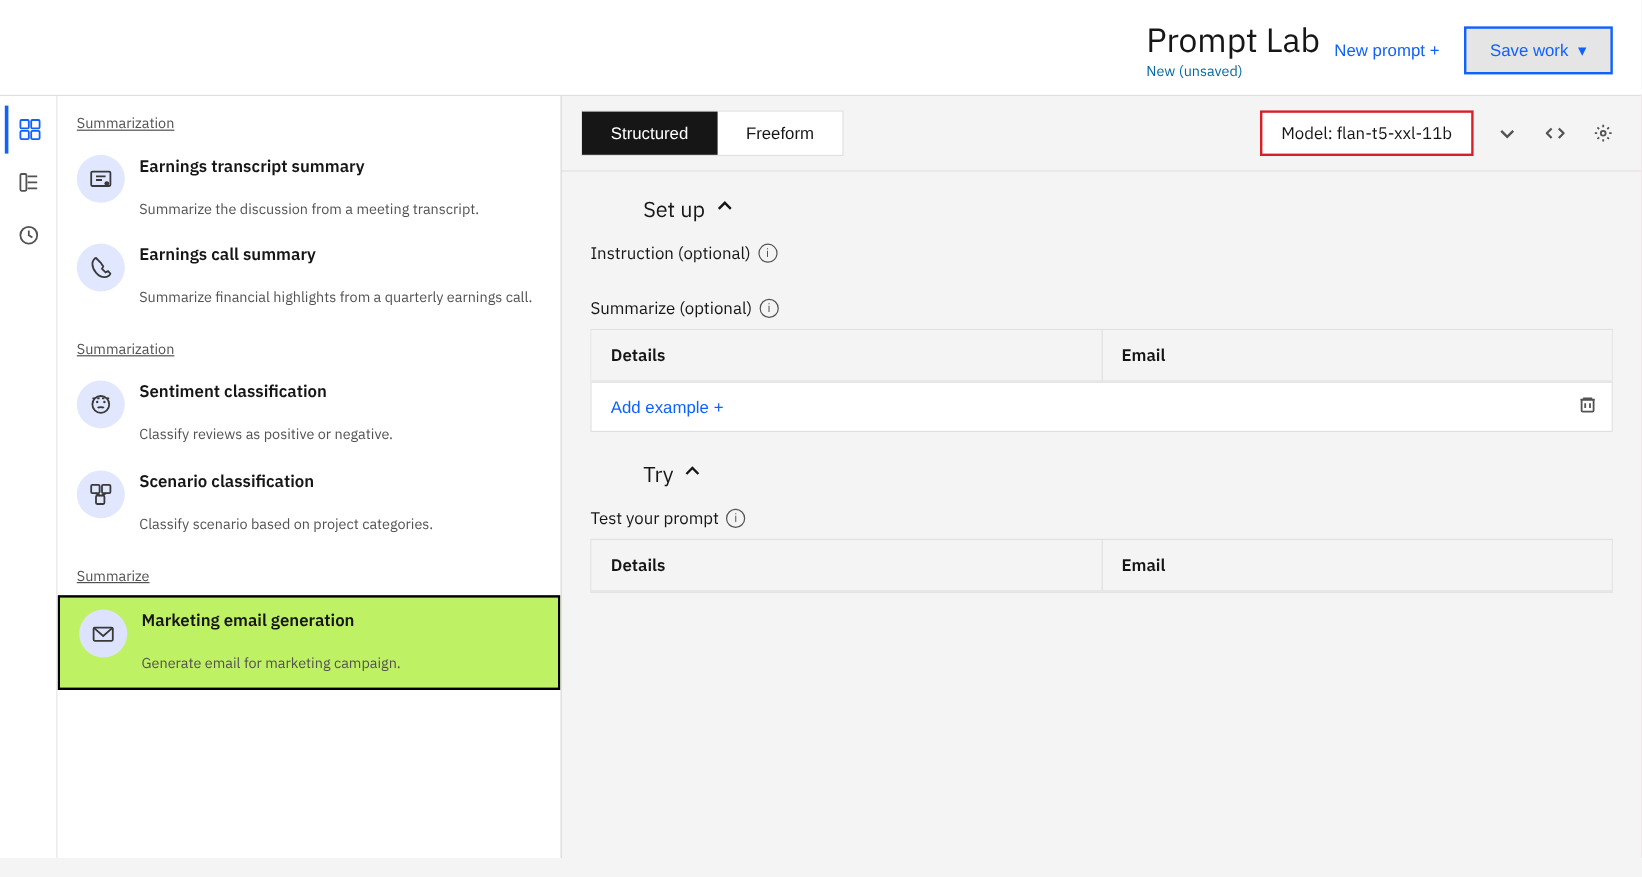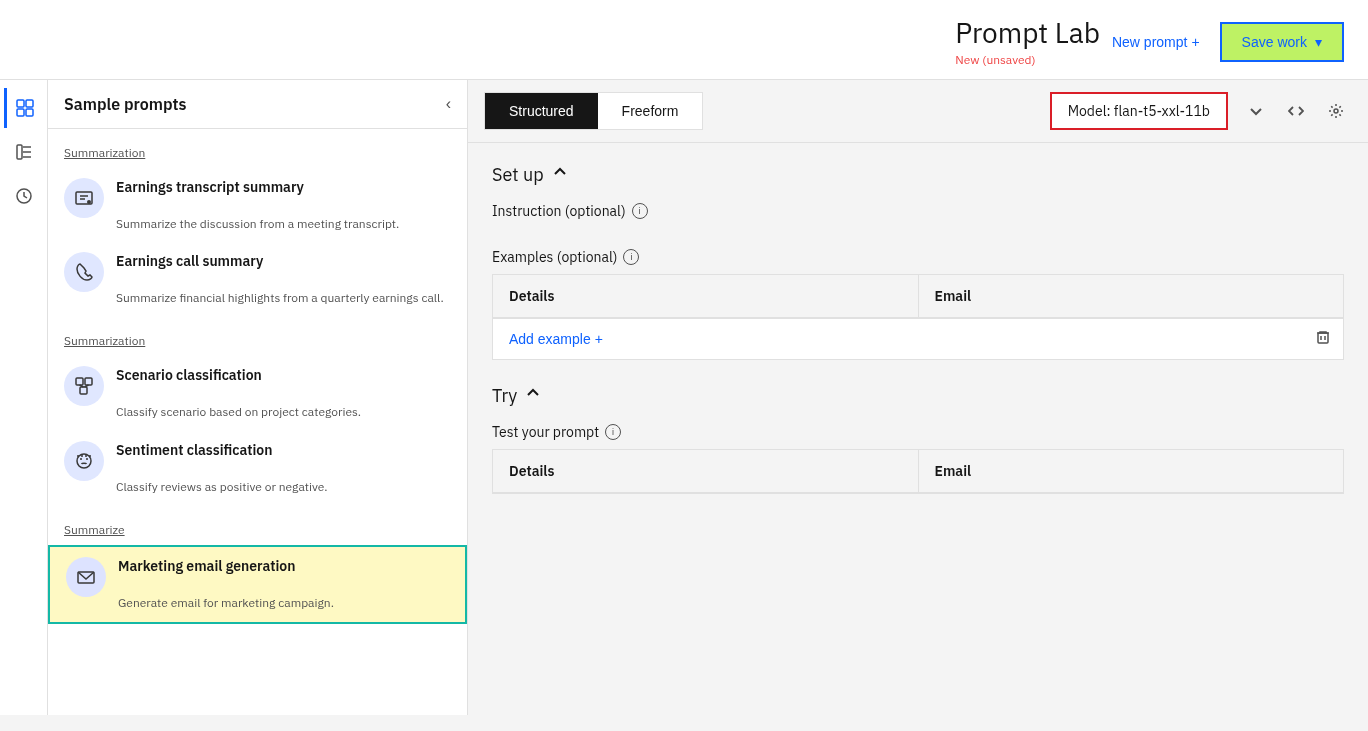--- a/index.html
+++ b/index.html
@@ -16,42 +16,42 @@
     }
     .header-left {}
     .header-title {
       font-size: 28px;
       font-weight: 400;
       color: #161616;
       line-height: 1.2;
     }
     .header-subtitle {
       font-size: 12px;
-      color: #ef4444;
+      color: #0369a1;
       margin-top: 2px;
     }
     .header-actions {
       display: flex;
       align-items: center;
       gap: 8px;
       padding-top: 6px;
     }
     .btn-new-prompt {
       background: none;
       border: none;
       color: #0f62fe;
       font-size: 14px;
       cursor: pointer;
       display: flex;
       align-items: center;
       gap: 4px;
       padding: 8px 12px;
     }
     .btn-save-work {
-      background: #bef264;
+      background: #e5e5e5;
       border: 2px solid #0f62fe;
       color: #0f62fe;
       font-size: 14px;
       cursor: pointer;
       display: flex;
       align-items: center;
       gap: 8px;
       padding: 10px 20px;
       font-weight: 400;
     }
@@ -133,22 +133,22 @@
       text-decoration: underline;
     }
     .prompt-item {
       display: flex;
       align-items: flex-start;
       gap: 12px;
       padding: 10px 16px;
       cursor: pointer;
     }
     .prompt-item.selected {
-      background: #fef9c3;
-      border: 2px solid #14b8a6;
+      background: #bef264;
+      border: 2px solid #000000;
     }
     .prompt-icon {
       width: 40px;
       height: 40px;
       border-radius: 50%;
       background: #e0e7ff;
       display: flex;
       align-items: center;
       justify-content: center;
       flex-shrink: 0;
@@ -254,20 +254,21 @@
     .section-header {
       display: flex;
       align-items: center;
       gap: 8px;
       margin-bottom: 16px;
     }
     .section-title {
       font-size: 18px;
       font-weight: 400;
       color: #161616;
+      margin-left: 44px;
     }
     .chevron-icon {
       color: #161616;
       cursor: pointer;
     }
 
     
     .field-label-row {
       display: flex;
       align-items: center;
@@ -408,26 +409,20 @@
     </div>
     <div class="sidebar-icon-item">
       <svg viewBox="0 0 20 20" fill="none" stroke="currentColor" stroke-width="1.5">
         <circle cx="10" cy="10" r="7"></circle>
         <polyline points="10,6 10,10 13,12"></polyline>
       </svg>
     </div>
   </div>
 
   <div class="sample-prompts-panel">
-    <div class="panel-header">
-      <span class="panel-title">Sample prompts</span>
-      <button class="panel-close">
-        <span>‹</span>
-      </button>
-    </div>
     <div class="panel-content">
 
       <div class="category-header">Summarization</div>
 
       <div class="prompt-item">
         <div class="prompt-icon">
           <svg viewBox="0 0 20 20" fill="none" stroke="#393939" stroke-width="1.5">
             <rect x="2" y="4" width="16" height="12" rx="1"></rect>
             <line x1="6" y1="8" x2="14" y2="8"></line>
             <line x1="6" y1="11" x2="11" y2="11"></line>
@@ -446,53 +441,53 @@
             <path d="M6 2C5 2 3 4 3 7c0 5 5 11 10 11 3 0 5-2 5-3l-2-2-2 1-3-3 1-2-2-3z"></path>
           </svg>
         </div>
         <div class="prompt-text">
           <div class="prompt-name">Earnings call summary</div>
           <div class="prompt-desc">Summarize financial highlights from a quarterly earnings call.</div>
         </div>
       </div>
 
       <div class="category-header">Summarization</div>
+
+      <div class="prompt-item">
+        <div class="prompt-icon">
+          <svg viewBox="0 0 20 20" fill="none" stroke="#393939" stroke-width="1.5">
+            <circle cx="10" cy="10" r="7"></circle>
+            <line x1="7" y1="8" x2="7" y2="8" stroke-linecap="round" stroke-width="2"></line>
+            <line x1="13" y1="8" x2="13" y2="8" stroke-linecap="round" stroke-width="2"></line>
+            <path d="M7.5 13c0.5-1 4.5-1 5 0"></path>
+            <line x1="3" y1="5" x2="17" y2="5" stroke-dasharray="2,2"></line>
+          </svg>
+        </div>
+        <div class="prompt-text">
+          <div class="prompt-name">Sentiment classification</div>
+          <div class="prompt-desc">Classify reviews as positive or negative.</div>
+        </div>
+      </div>
 
       <div class="prompt-item">
         <div class="prompt-icon">
           <svg viewBox="0 0 20 20" fill="none" stroke="#393939" stroke-width="1.5">
             <rect x="2" y="2" width="7" height="7" rx="1"></rect>
             <rect x="11" y="2" width="7" height="7" rx="1"></rect>
             <rect x="6" y="11" width="7" height="7" rx="1"></rect>
             <line x1="5.5" y1="9" x2="9.5" y2="11"></line>
             <line x1="14.5" y1="9" x2="10.5" y2="11"></line>
           </svg>
         </div>
         <div class="prompt-text">
           <div class="prompt-name">Scenario classification</div>
           <div class="prompt-desc">Classify scenario based on project categories.</div>
         </div>
       </div>
 
-      <div class="prompt-item">
-        <div class="prompt-icon">
-          <svg viewBox="0 0 20 20" fill="none" stroke="#393939" stroke-width="1.5">
-            <circle cx="10" cy="10" r="7"></circle>
-            <line x1="7" y1="8" x2="7" y2="8" stroke-linecap="round" stroke-width="2"></line>
-            <line x1="13" y1="8" x2="13" y2="8" stroke-linecap="round" stroke-width="2"></line>
-            <path d="M7.5 13c0.5-1 4.5-1 5 0"></path>
-            <line x1="3" y1="5" x2="17" y2="5" stroke-dasharray="2,2"></line>
-          </svg>
-        </div>
-        <div class="prompt-text">
-          <div class="prompt-name">Sentiment classification</div>
-          <div class="prompt-desc">Classify reviews as positive or negative.</div>
-        </div>
-      </div>
-
       <div class="category-header">Summarize</div>
 
       <div class="prompt-item selected">
         <div class="prompt-icon" style="background:#dde3ff;">
           <svg viewBox="0 0 20 20" fill="none" stroke="#393939" stroke-width="1.5">
             <rect x="2" y="5" width="16" height="11" rx="1"></rect>
             <polyline points="2,5 10,12 18,5"></polyline>
           </svg>
         </div>
         <div class="prompt-text">
@@ -553,21 +548,21 @@
       
       <div class="field-label-row">
         <span class="field-label">Instruction (optional)</span>
         <span class="info-icon">i</span>
       </div>
 
       <div style="height:20px"></div>
 
       
       <div class="field-label-row">
-        <span class="field-label">Examples (optional)</span>
+        <span class="field-label">Summarize (optional)</span>
         <span class="info-icon">i</span>
       </div>
       <div class="examples-table">
         <div class="table-header-row">
           <div class="table-header-cell">Details</div>
           <div class="table-header-cell">Email</div>
         </div>
         <div class="table-body-row">
           <div class="add-example-cell">
             <button class="add-example-btn">

